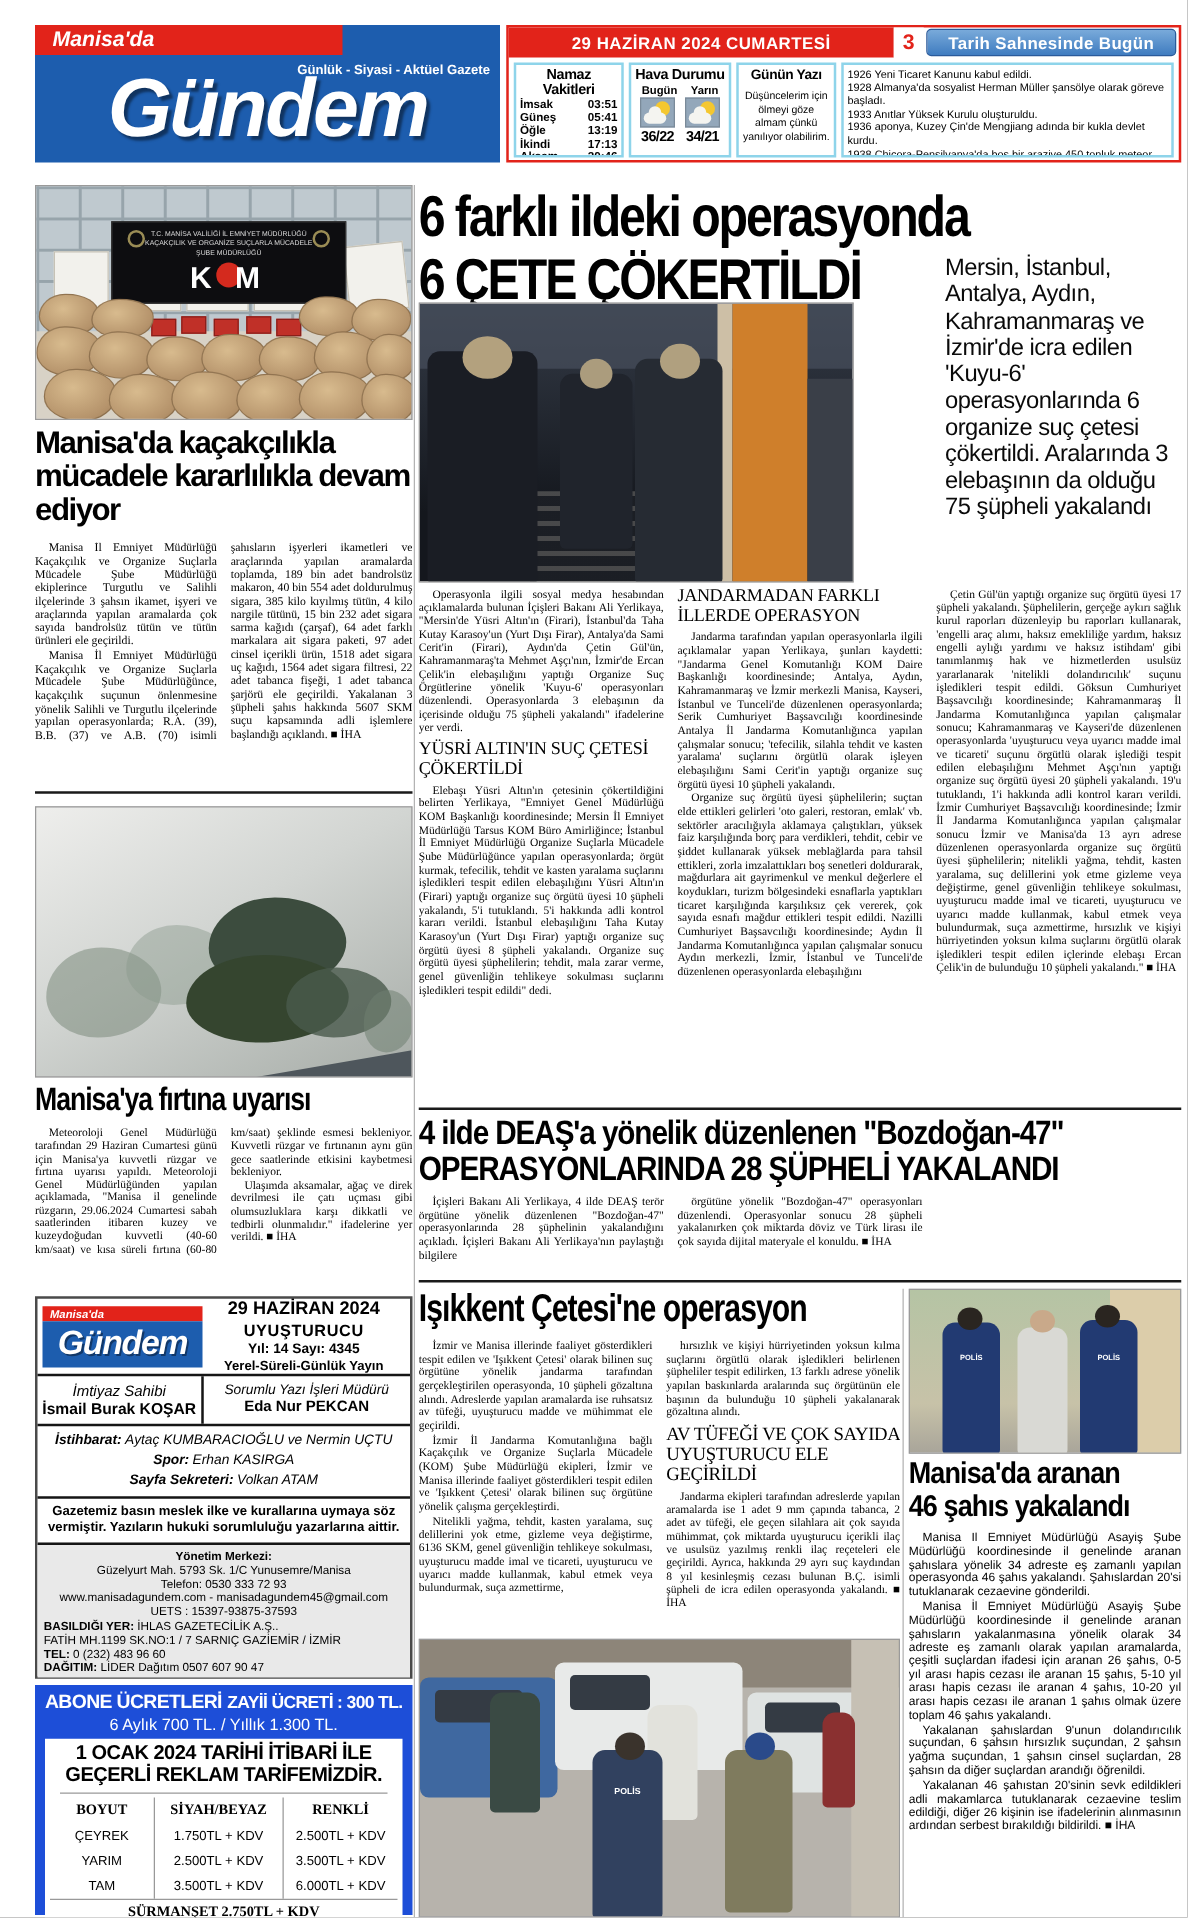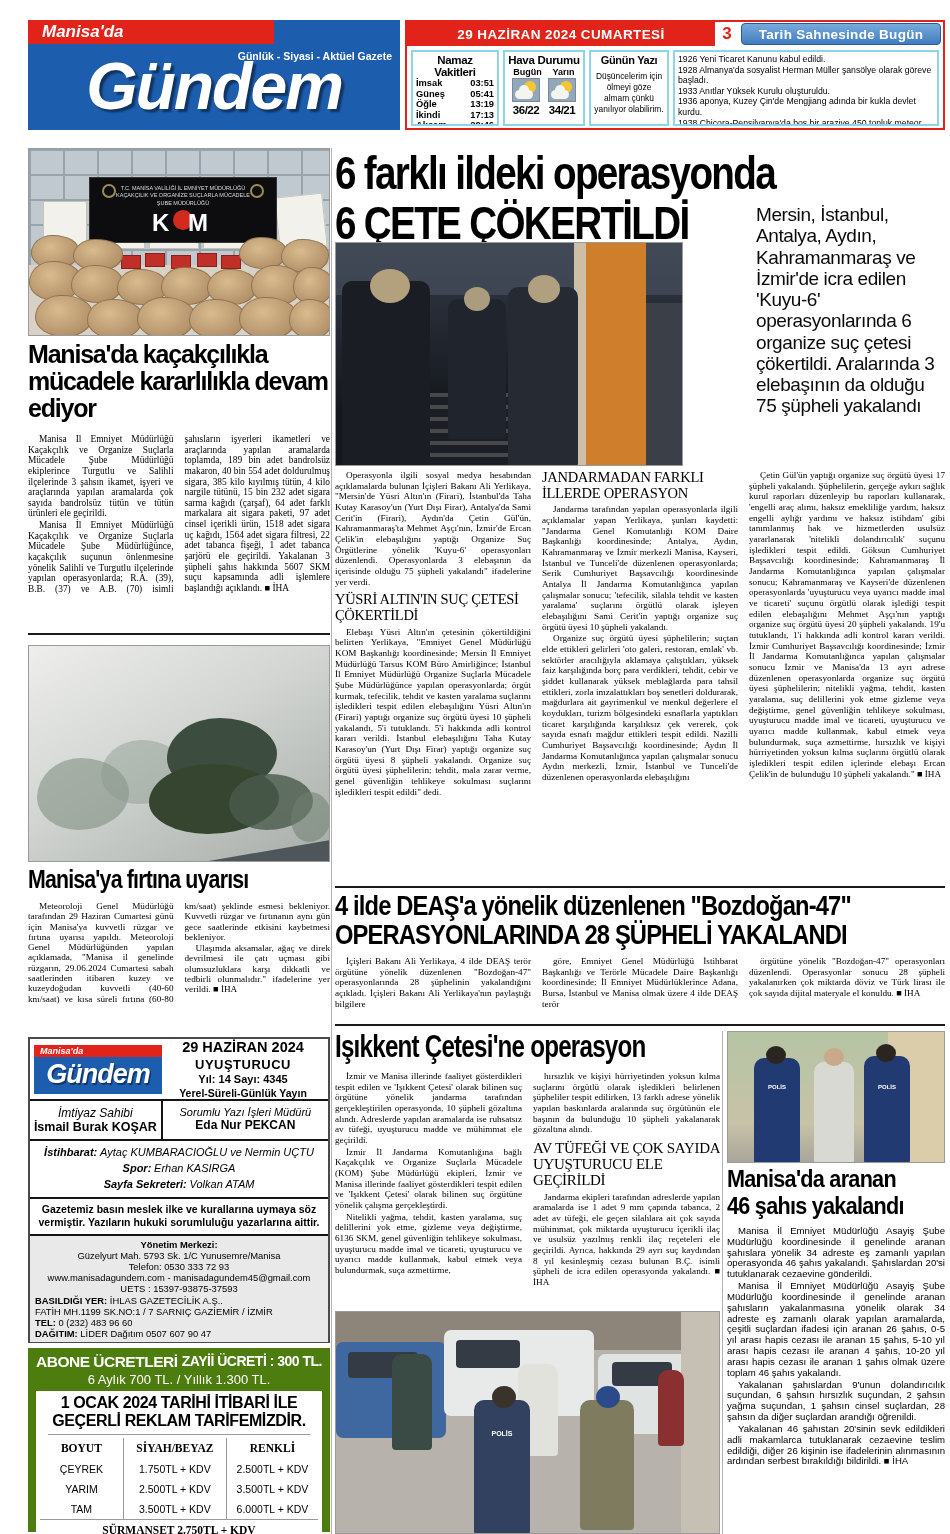--- a/index.html
+++ b/index.html
@@ -114,21 +114,21 @@
   .k-sv { font-style:italic; font-size:11px; }
   .k-row4 { border-top:2px solid #151515; font-weight:bold; font-size:10.5px; text-align:center;
             padding:4px 8px; line-height:1.3; }
   .k-row5 { border-top:2px solid #151515; background:#e9e9e9; padding:3px 5px; font-size:9.4px; line-height:1.18; }
   .k-hq-t { font-weight:bold; text-align:center; }
   .k-hq { text-align:center; }
   .k-pr { text-align:left; }
   .k-prl { font-weight:bold; }
 
   
-  .abone { background:#4d7c0f; color:#fff; box-sizing:border-box; padding:5px 8px; }
+  .abone { background:#1d4ed8; color:#fff; box-sizing:border-box; padding:5px 8px; }
   .a-row1 { display:flex; justify-content:space-between; font-weight:bold; font-size:15.5px; letter-spacing:-.5px; }
   .a-row2 { text-align:center; font-size:13px; margin-top:1px; }
   .a-white { background:#fff; color:#000; margin-top:4px; padding:3px 4px; }
   .a-t { font-weight:bold; font-size:16px; text-align:center; line-height:1.15; letter-spacing:-.4px; }
   .a-line { height:1px; background:#999; margin:3px 8px; }
   .a-tr { display:flex; text-align:center; font-size:10.5px; line-height:1.9; }
   .a-tr > div:nth-child(1) { width:30%; }
   .a-tr > div:nth-child(2) { width:37%; border-left:1px solid #999; border-right:1px solid #999; }
   .a-tr > div:nth-child(3) { width:33%; }
   .a-th > div { font-family:"Liberation Serif",serif; font-weight:bold; font-size:11.5px; }
@@ -315,23 +315,20 @@
     </div>
   </div>
 
   <div class="abs hl nw" style="left:335px;top:893px;font-size:27px;letter-spacing:-1px;transform:scaleX(.88)">4 ilde DEAŞ'a yönelik düzenlenen "Bozdoğan-47"</div>
   <div class="abs hl nw" style="left:335px;top:922px;font-size:27px;letter-spacing:-1px;transform:scaleX(.88)">OPERASYONLARINDA 28 ŞÜPHELİ YAKALANDI</div>
   <div class="abs flexcols" style="left:335px;top:956px;width:610px;height:64px">
     <div style="width:196px">
         <p class="bt">İçişleri Bakanı Ali Yerlikaya, 4 ilde DEAŞ terör örgütüne yönelik düzenlenen "Bozdoğan-47" operasyonlarında 28 şüphelinin yakalandığını açıkladı. İçişleri Bakanı Ali Yerlikaya'nın paylaştığı bilgilere</p>
       </div>
     <div style="width:196px">
-        <p class="bt">göre, Emniyet Genel Müdürlüğü İstihbarat Başkanlığı ve Terörle Mücadele Daire Başkanlığı koordinesinde; İl Emniyet Müdürlüklerince Adana, Bursa, İstanbul ve Manisa olmak üzere 4 ilde DEAŞ terör</p>
-      </div>
-    <div style="width:196px">
         <p class="bt">örgütüne yönelik "Bozdoğan-47" operasyonları düzenlendi. Operasyonlar sonucu 28 şüpheli yakalanırken çok miktarda döviz ve Türk lirası ile çok sayıda dijital materyale el konuldu. ■ İHA</p>
       </div>
   </div>
 
   <div class="abs hl nw" style="left:335px;top:1031px;font-size:31px;letter-spacing:-1px;transform:scaleX(.78)">Işıkkent Çetesi'ne operasyon</div>
   <div class="abs flexcols" style="left:335px;top:1071px;width:385px;height:236px">
     <div style="width:187px">
       <p class="bt">İzmir ve Manisa illerinde faaliyet gösterdikleri tespit edilen ve 'Işıkkent Çetesi' olarak bilinen suç örgütüne yönelik jandarma tarafından gerçekleştirilen operasyonda, 10 şüpheli gözaltına alındı. Adreslerde yapılan aramalarda ise ruhsatsız av tüfeği, uyuşturucu madde ve mühimmat ele geçirildi.</p>
       <p class="bt">İzmir İl Jandarma Komutanlığına bağlı Kaçakçılık ve Organize Suçlarla Mücadele (KOM) Şube Müdürlüğü ekipleri, İzmir ve Manisa illerinde faaliyet gösterdikleri tespit edilen ve 'Işıkkent Çetesi' olarak bilinen suç örgütüne yönelik çalışma gerçekleştirdi.</p>
       <p class="bt">Nitelikli yağma, tehdit, kasten yaralama, suç delillerini yok etme, gizleme veya değiştirme, 6136 SKM, genel güvenliğin tehlikeye sokulması, uyuşturucu madde imal ve ticareti, uyuşturucu ve uyarıcı madde kullanmak, kabul etmek veya bulundurmak, suça azmettirme,</p>

